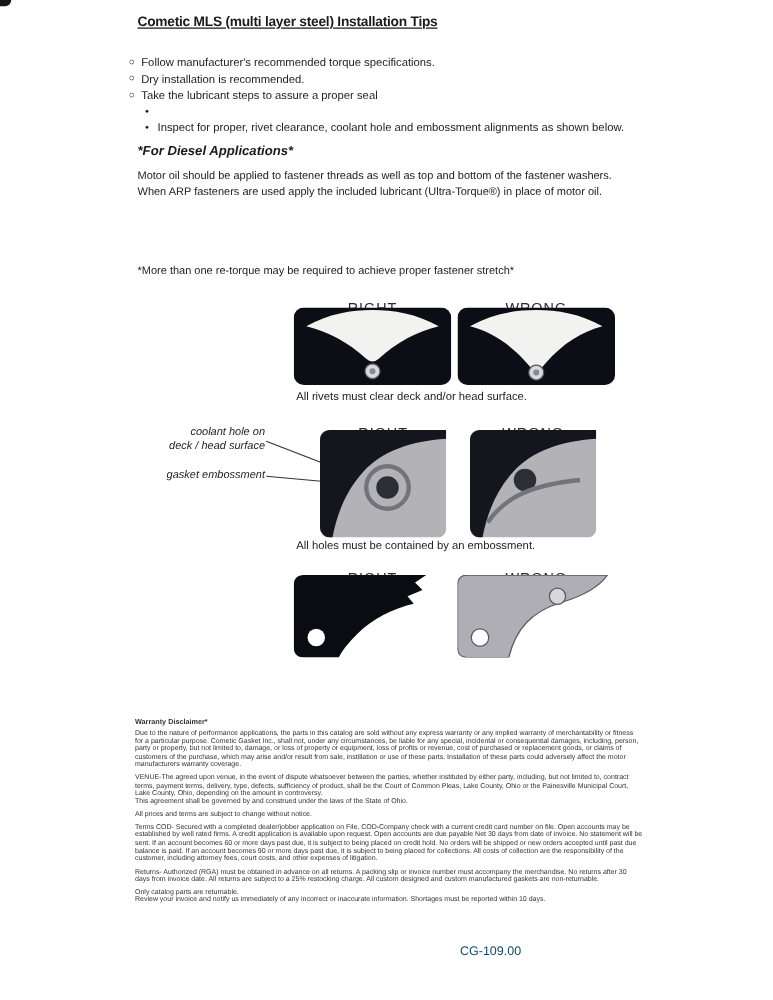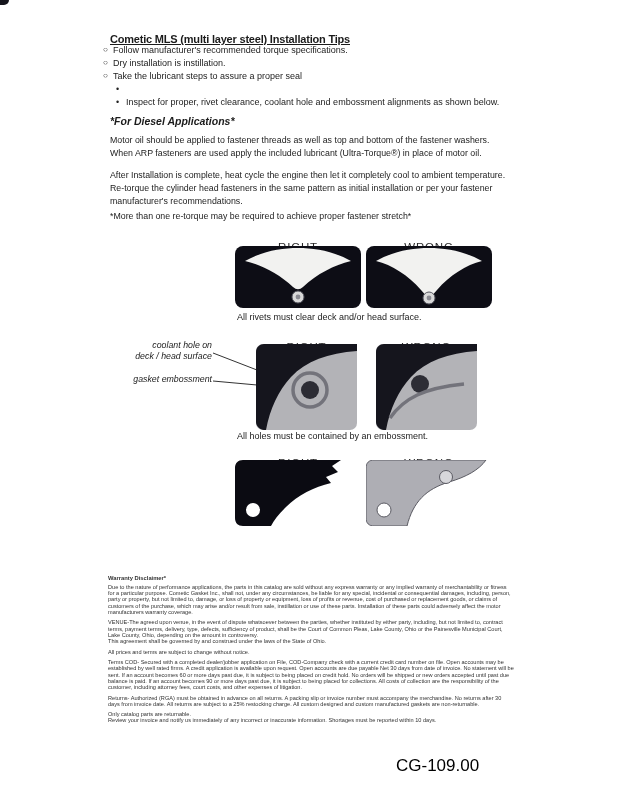--- a/index.html
+++ b/index.html
@@ -4,21 +4,21 @@
 <title>Installation Tips</title>
 <style>
   html,body { margin:0; padding:0; background:#ffffff; }
   .page {
     position:relative; width:618px; height:800px; background:#ffffff;
     font-family:"Liberation Sans", sans-serif; color:#1b1b1b; overflow:hidden;
   }
   .corner-mark { position:absolute; left:0; top:0; width:9px; height:5px;
     background:#15151c; border-bottom-right-radius:5px; }
 
-  .title { position:absolute; left:110px; top:33px; font-size:11px; font-weight:700;
+  .title { position:absolute; left:110px; top:12px; font-size:11px; font-weight:700;
     text-decoration:underline; letter-spacing:-0.2px; }
 
   .bullets { position:absolute; left:103px; top:44px; font-size:9px; line-height:12.9px; color:#222; }
   .b-row { display:flex; align-items:flex-start; }
   .b-mark { width:10px; flex:0 0 10px; font-size:8px; }
   .b-sub { margin-left:13px; }
   .b-sub .b-mark { font-size:9px; }
 
   .h-diesel { position:absolute; left:110px; top:115px; font-size:10.5px; font-weight:700;font-style:italic; }
   .para { position:absolute; left:110px; width:404px; font-size:8.8px; line-height:13px; color:#222; }
@@ -33,55 +33,54 @@
   .callout { position:absolute; font-size:8.8px; color:#222; text-align:right; line-height:10.5px;font-style:italic; }
   .callout span { display:block; }
   .callout-lines { position:absolute; left:212px; top:344px; }
 
   .legal { position:absolute; left:108px; top:575px; width:406px; font-size:5.6px;
     line-height:6.15px; color:#333; }
   .legal-h { font-weight:700; margin-bottom:3px; font-size:5.8px; }
   .lp { margin:4.5px 0 0 0; }
   .lp.tight { margin-top:0; }
 
-  .footer-code { position:absolute; left:396px; top:756px; font-size:17px; color:#000000; }
+  .footer-code { position:absolute; left:368px; top:756px; font-size:10px; color:#0c4a6e; }
 </style>
 </head>
 <body>
 
 <div class="page">
   <div class="corner-mark"></div>
 
   <div class="title">Cometic MLS (multi layer steel) Installation Tips</div>
 
   <div class="bullets">
     <div class="b-row">
       <span class="b-mark">○</span>
       <span>Follow manufacturer's recommended torque specifications.</span>
     </div>
     <div class="b-row">
       <span class="b-mark">○</span>
-      <span>Dry installation is instillation.</span>
+      <span>Dry installation is recommended.</span>
     </div>
     <div class="b-row">
       <span class="b-mark">○</span>
       <span>Take the lubricant steps to assure a proper seal</span>
     </div>
     <div class="b-row b-sub">
       <span class="b-mark">•</span>
     </div>
     <div class="b-row b-sub">
       <span class="b-mark">•</span>
       <span>Inspect for proper, rivet clearance, coolant hole and embossment alignments as shown below.</span>
     </div>
   </div>
 
   <div class="h-diesel">*For Diesel Applications*</div>
   <div class="para para-1">Motor oil should be applied to fastener threads as well as top and bottom of the fastener washers. When ARP fasteners are used apply the included lubricant (Ultra-Torque®) in place of motor oil.</div>
-  <div class="para para-2">After Installation is complete, heat cycle the engine then let it completely cool to ambient temperature. Re-torque the cylinder head fasteners in the same pattern as initial installation or per your fastener manufacturer's recommendations.</div>
   <div class="note">*More than one re-torque may be required to achieve proper fastener stretch*</div>
 
   <div class="dlabel" style="left:235px; top:230px; width:126px;">RIGHT</div>
   <div class="dlabel" style="left:366px; top:230px; width:126px;">WRONG</div>
 
   <div class="dimg" style="left:235px; top:246px;">
     <svg width="126" height="62" viewBox="0 0 126 62">
       <rect x="0" y="0" width="126" height="62" rx="8" fill="#0d0d15"></rect>
       <path d="M10,15 C28,5 46,2 63,2 C80,2 98,5 116,15 C99,19 82,28 68,41 Q63,45.5 58,41 C44,28 27,19 10,15 Z" fill="#f2f2f0"></path>
       <circle cx="63" cy="51" r="6" fill="#d9d9d9" stroke="#55555f" stroke-width="1"></circle>

